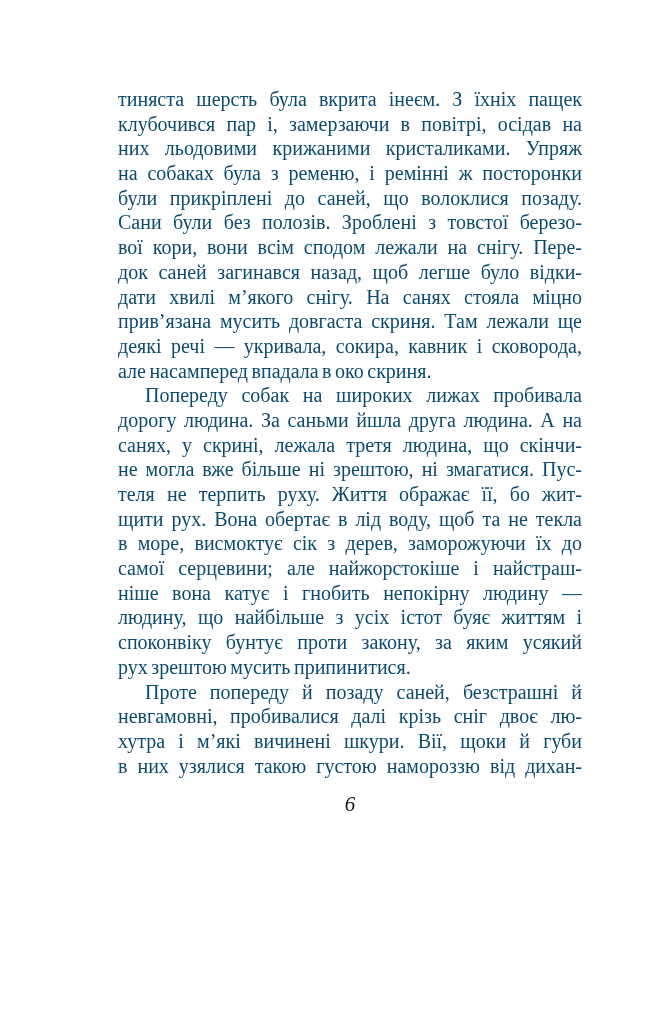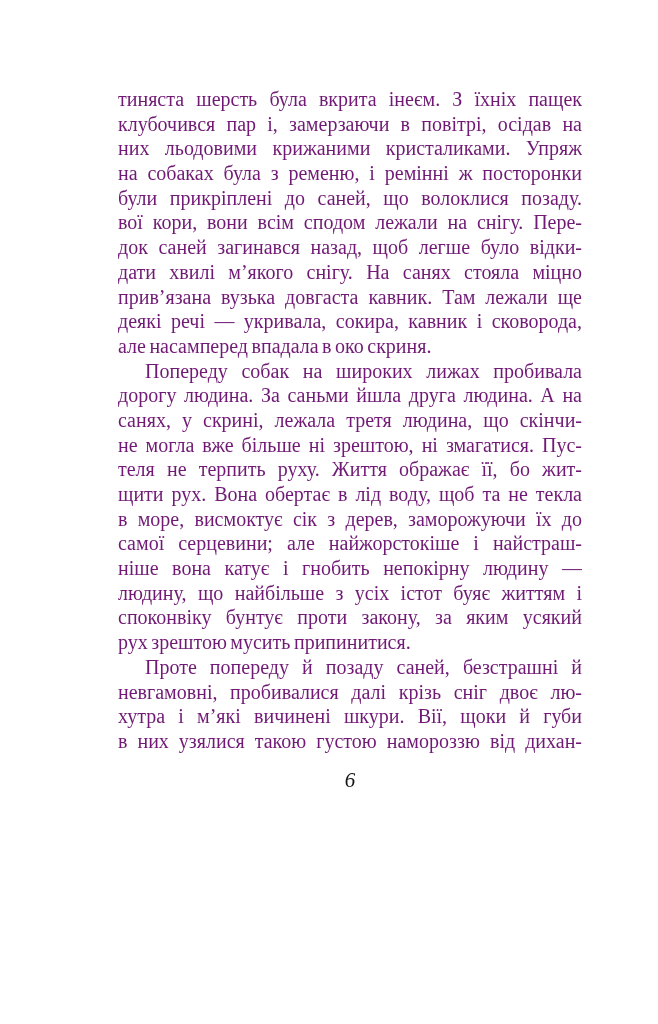--- a/index.html
+++ b/index.html
@@ -22,21 +22,21 @@
     width: 464px;
   }
   .paragraph {
     margin: 0;
     padding: 0;
   }
   .line {
     font-size: 20px;
     line-height: 24.7px;
     height: 24.7px;
-    color: #701a75;
+    color: #0c4a6e;
     word-spacing: -1.5px;
     text-align: justify;
     text-align-last: justify;
     -moz-text-align-last: justify;
     overflow: hidden;
   }
   .line.indent {
     text-indent: 27px;
   }
   .line.para-end {
@@ -57,24 +57,25 @@
 
 <div class="page">
   <main class="text-block">
 
     <div class="paragraph">
         <div class="line">тиняста шерсть була вкрита інеєм. З їхніх пащек</div>
         <div class="line">клубочився пар і, замерзаючи в повітрі, осідав на</div>
         <div class="line">них льодовими крижаними кристаликами. Упряж</div>
         <div class="line">на собаках була з ременю, і ремінні ж посторонки</div>
         <div class="line">були прикріплені до саней, що волоклися позаду.</div>
+        <div class="line">Сани були без полозів. Зроблені з товстої березо-</div>
         <div class="line">вої кори, вони всім сподом лежали на снігу. Пере-</div>
         <div class="line">док саней загинався назад, щоб легше було відки-</div>
         <div class="line">дати хвилі м’якого снігу. На санях стояла міцно</div>
-        <div class="line">прив’язана вузька довгаста кавник. Там лежали ще</div>
+        <div class="line">прив’язана мусить довгаста скриня. Там лежали ще</div>
         <div class="line">деякі речі — укривала, сокира, кавник і сковорода,</div>
         <div class="line para-end">але насамперед впадала в око скриня.</div>
       </div>
       <div class="paragraph">
         <div class="line indent">Попереду собак на широких лижах пробивала</div>
         <div class="line">дорогу людина. За саньми йшла друга людина. А на</div>
         <div class="line">санях, у скрині, лежала третя людина, що скінчи-</div>
         <div class="line">не могла вже більше ні зрештою, ні змагатися. Пус-</div>
         <div class="line">теля не терпить руху. Життя ображає її, бо жит-</div>
         <div class="line">щити рух. Вона обертає в лід воду, щоб та не текла</div>

